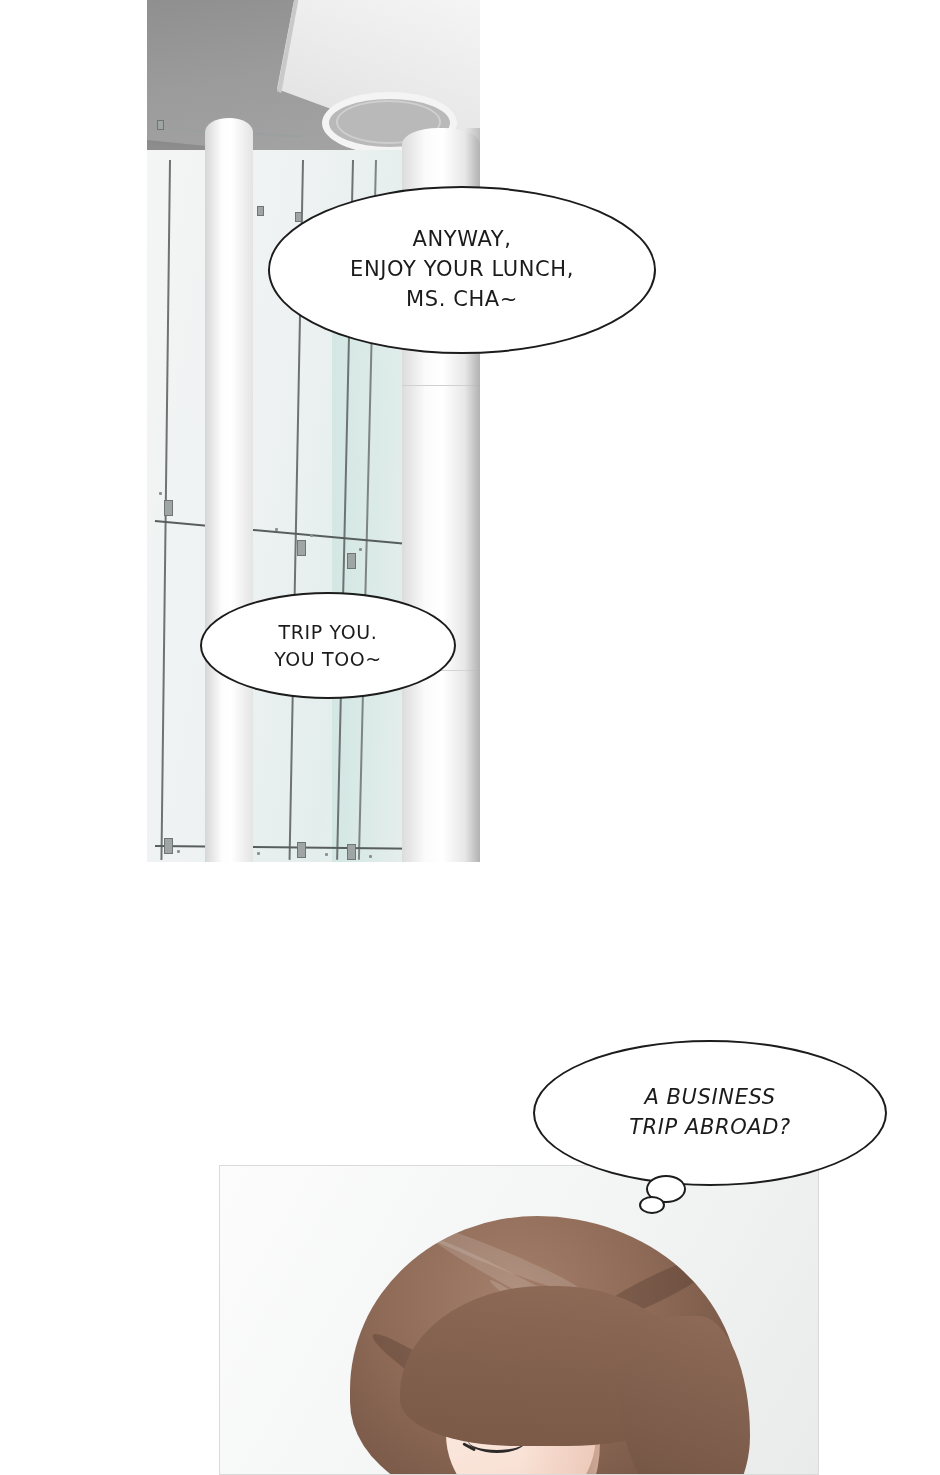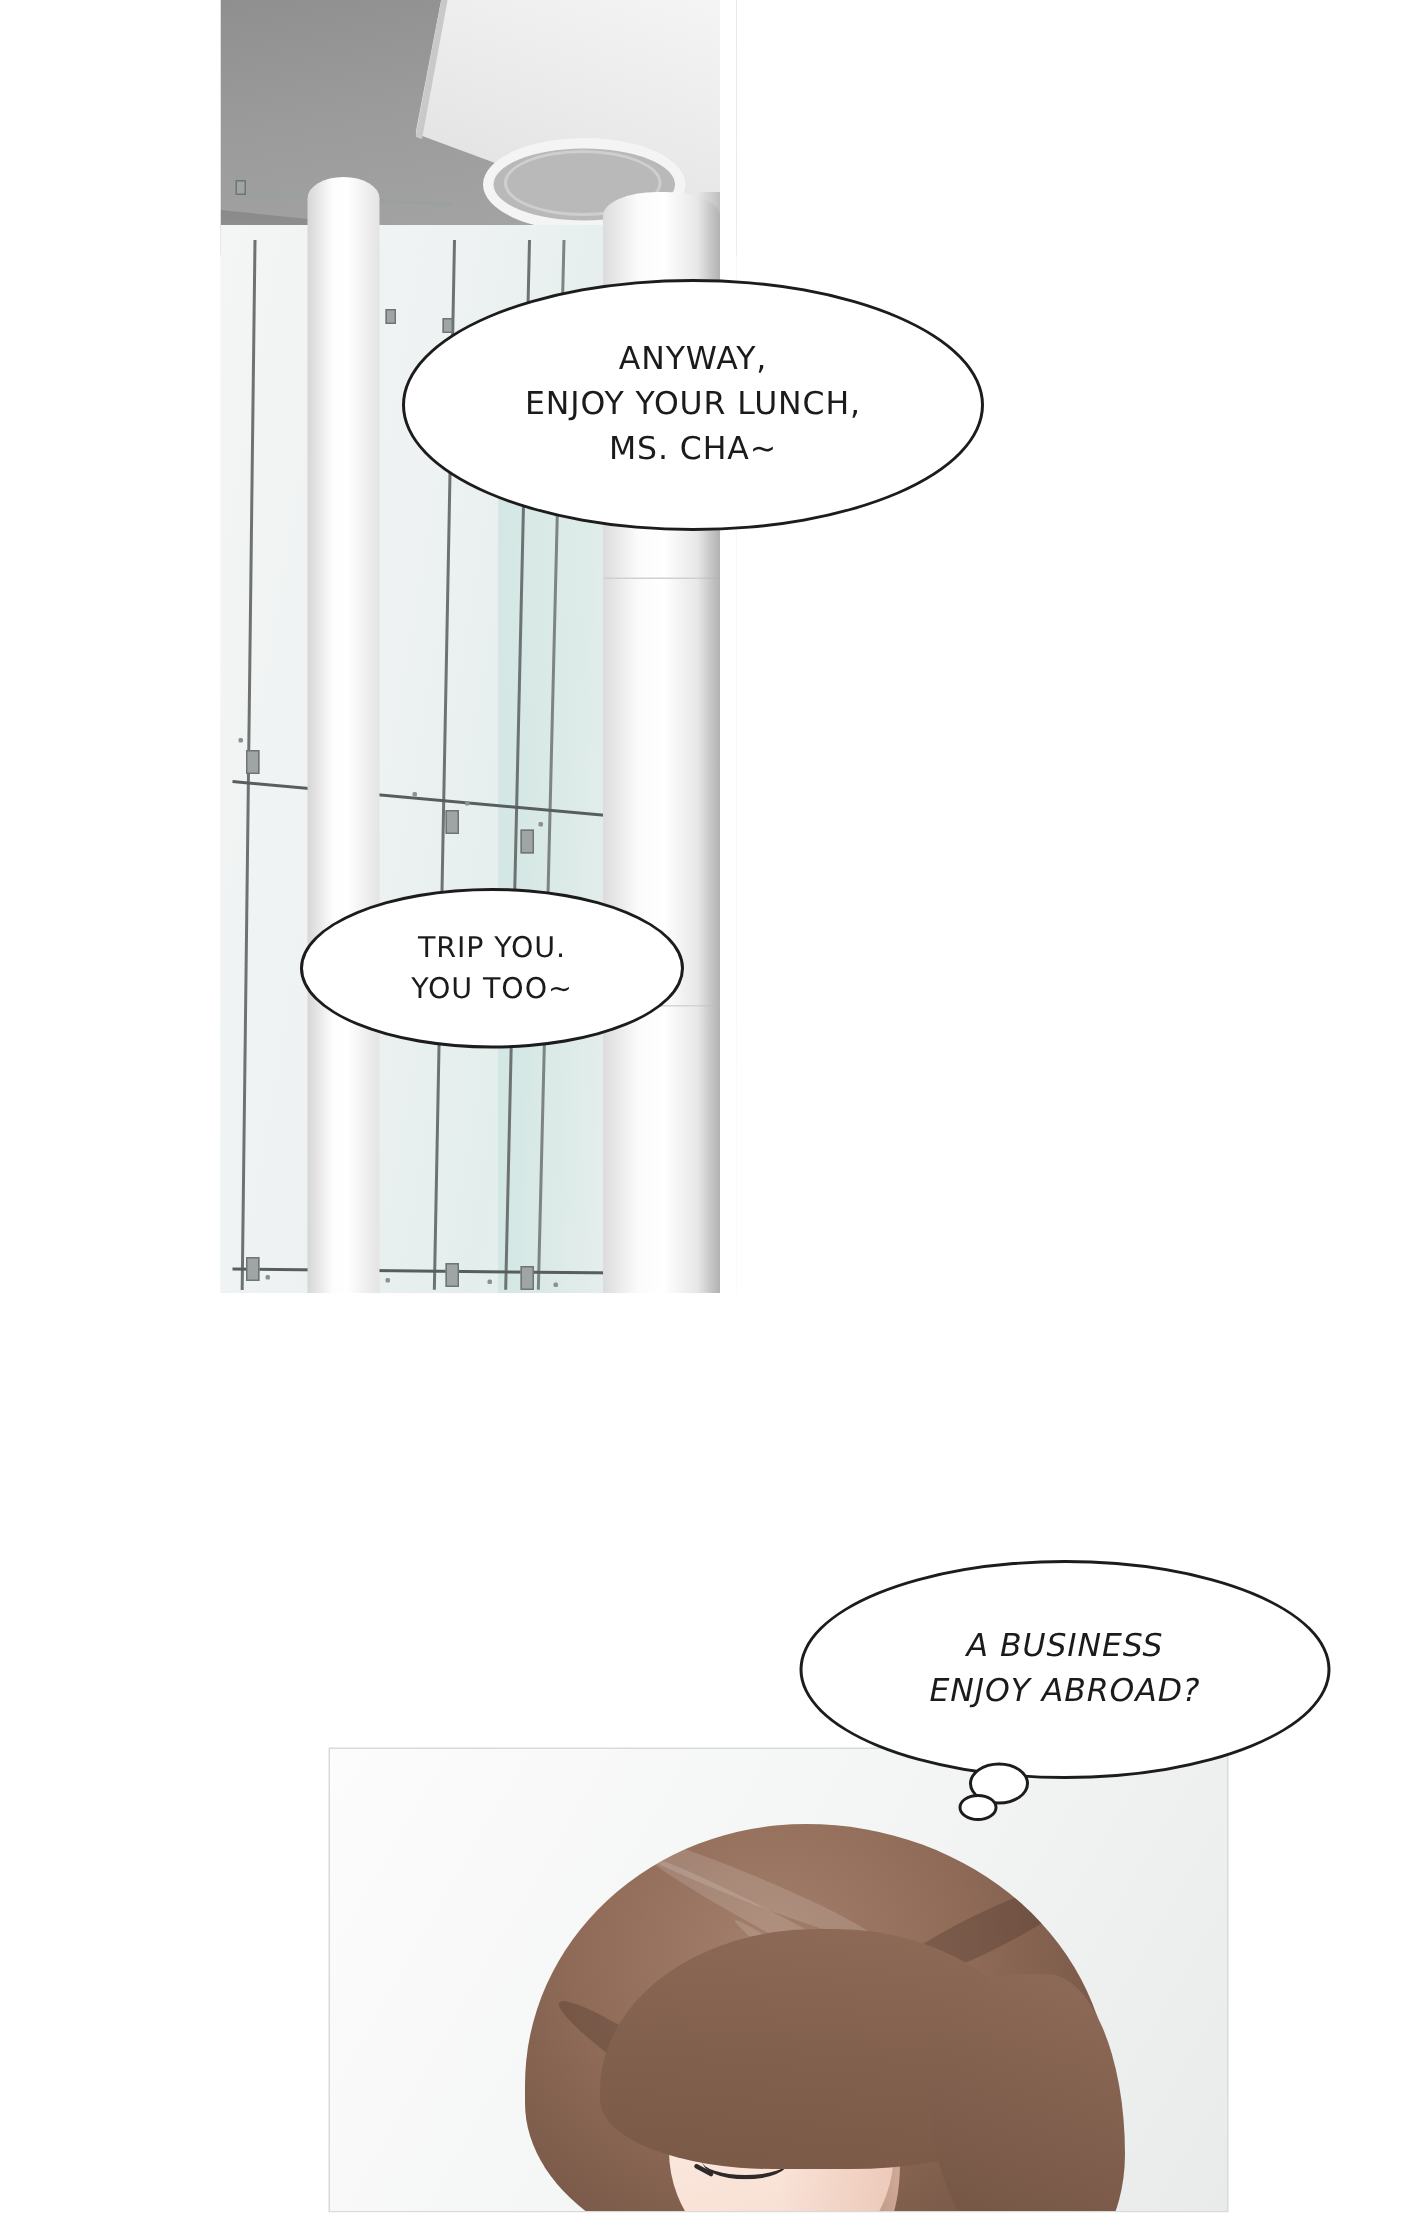--- a/index.html
+++ b/index.html
@@ -422,18 +422,18 @@
 MS. CHA~</div>
   </div>
 
   <div class="bubble" id="bubble2">
     <div class="bubble-text">TRIP YOU.
 YOU TOO~</div>
   </div>
 
   <div class="bubble" id="bubble3">
     <div class="bubble-text">A BUSINESS
-ENJOY ABROAD?</div>
+TRIP ABROAD?</div>
   </div>
   <div class="thought-tail-1"></div>
   <div class="thought-tail-2"></div>
 
 </div>
 
 </body></html>

